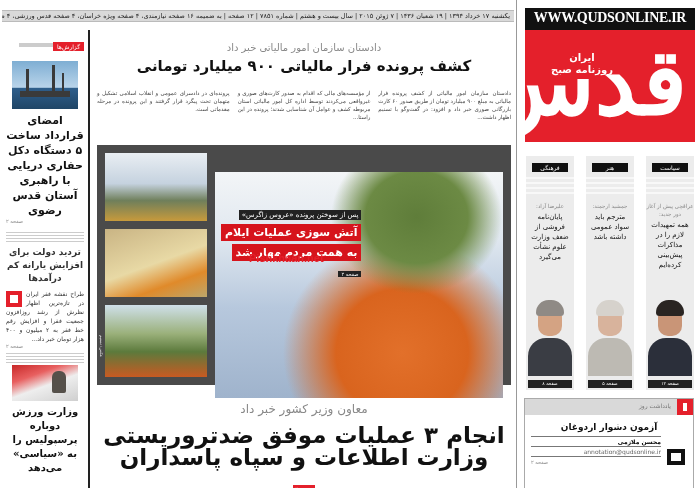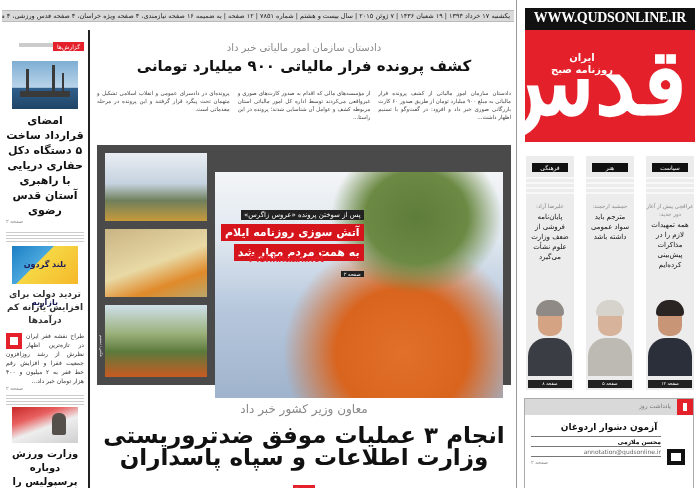--- a/index.html
+++ b/index.html
@@ -171,21 +171,20 @@
   </div>
   <div class="rig-img">
     <div class="tower" style="left:14px; top:8px; width:3px; height:26px;"></div>
     <div class="tower" style="left:40px; top:4px; width:3px; height:30px;"></div>
     <div class="tower" style="left:8px; top:30px; width:50px; height:6px;"></div>
     <div class="tower" style="left:50px; top:12px; width:2px; height:22px;"></div>
   </div>
   <div class="lead-head rtl">امضای قرارداد ساخت ۵ دستگاه دکل حفاری دریایی با راهبری آستان قدس رضوی</div>
   <div class="page-ref">صفحه ۲</div>
   <div class="hatch" style="margin-top:8px;"></div>
-  <div class="sun-img rtl">بلند گردون بازاریه</div>
   <div class="sub-head rtl">تردید دولت برای افزایش یارانه کم درآمدها</div>
   <div style="margin-top:4px; overflow:hidden;">
     <div class="red-square"></div>
     <div class="small-text rtl">طراح نقشه فقر ایران در تازه‌ترین اظهار نظرش از رشد روزافزون جمعیت فقرا و افزایش رقم خط فقر به ۲ میلیون و ۴۰۰ هزار تومان خبر داد...</div>
   </div>
   <div class="page-ref">صفحه ۲</div>
   <div class="hatch" style="margin-top:4px;"></div>
   <div class="speech-img">
       <div class="person"></div>
     </div>
@@ -204,21 +203,21 @@
 </div>
 
 <div class="abs photo-panel">
   <div class="thumb thumb1"></div>
   <div class="thumb thumb2"></div>
   <div class="thumb thumb3"></div>
   <div class="side-credit">عکس: تسنیم</div>
   <div class="main-photo">
     <div class="photo-overlay rtl">
       <div><span class="ov-kicker">پس از سوختن پرونده «عروس زاگرس»</span></div>
-      <div><span class="ov-title">آتش سوزی روزنامه ایلام</span></div>
+      <div><span class="ov-title">آتش سوزی عملیات ایلام</span></div>
       <div><span class="ov-title">به همت مردم مهار شد</span></div>
       <div><span class="ov-page">صفحه ۲</span></div>
     </div>
     <div class="watermark">Pishkhaan.net</div>
   </div>
 </div>
 
 <div class="abs" style="left:97px; top:402px; width:414px;">
   <div class="bottom-kicker rtl">معاون وزیر کشور خبر داد</div>
   <div class="bottom-head rtl" style="margin-top:8px;">انجام ۳ عملیات موفق ضدتروریستی وزارت اطلاعات و سپاه پاسداران</div>

